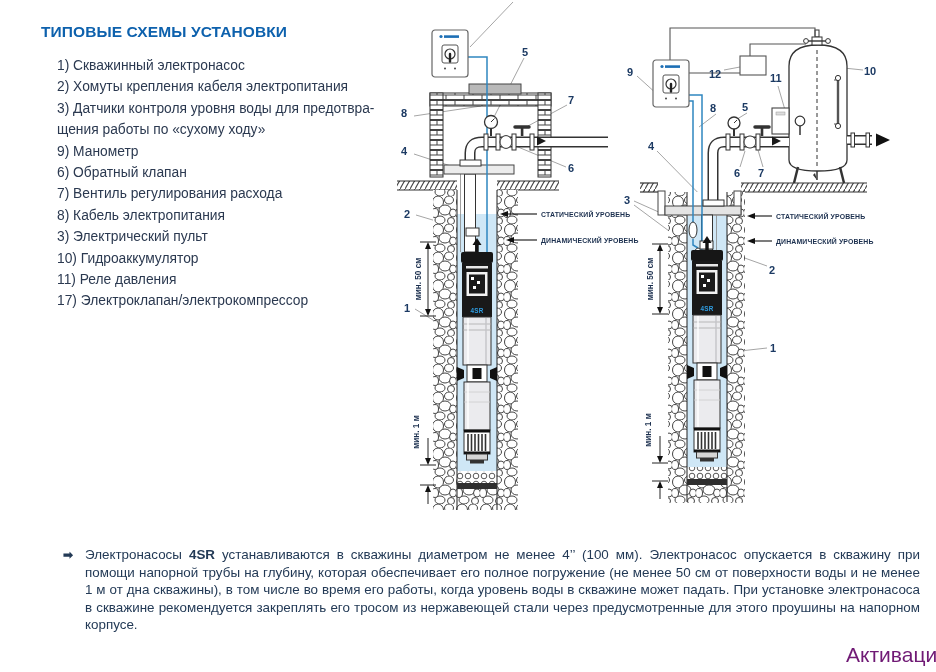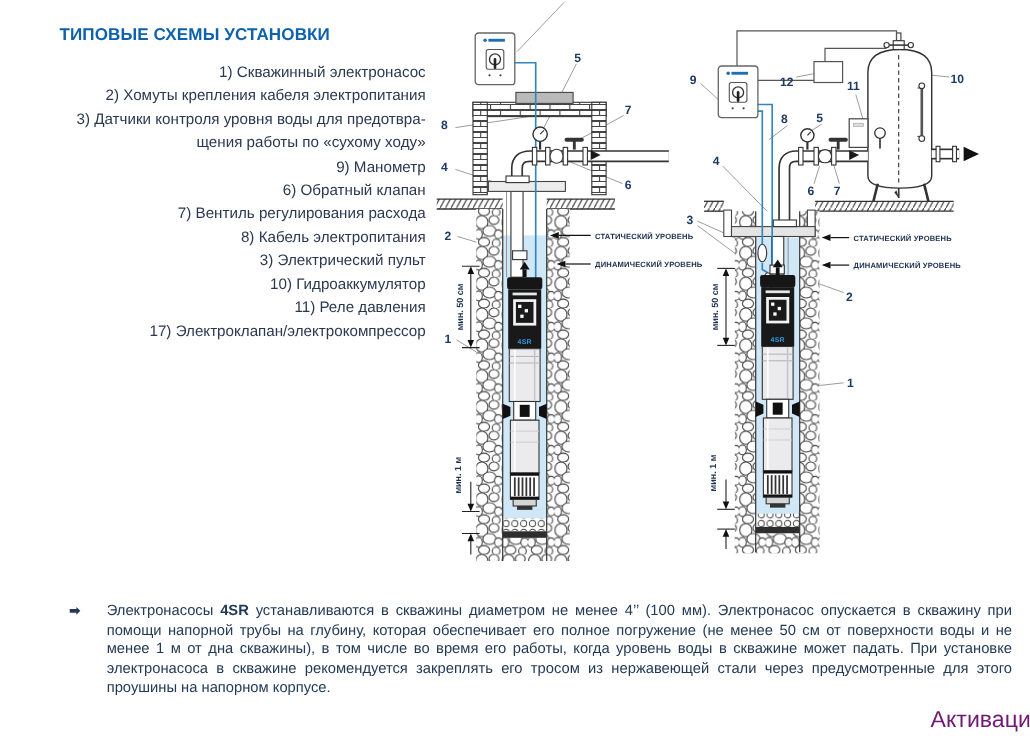--- a/index.html
+++ b/index.html
@@ -1,29 +1,29 @@
 <!DOCTYPE html>
 <html><head>
 <meta charset="utf-8">
 <style>
   html,body{margin:0;padding:0;background:#fff;}
   body{width:936px;height:672px;overflow:hidden;position:relative;
        font-family:"Liberation Sans",sans-serif;}
   .page{position:absolute;inset:0;background:#fff;}
 
-  .title{position:absolute;left:54px;top:23px;font-size:15.5px;font-weight:bold;
+  .title{position:absolute;left:41px;top:23px;font-size:15.5px;font-weight:bold;
          color:#0d61ad;letter-spacing:.1px;}
   .legend{position:absolute;left:57px;top:55px;width:330px;color:#2b3950;
-          font-size:13.8px;text-align:right;}
+          font-size:13.8px;}
   .lg{height:21.4px;line-height:21.4px;white-space:nowrap;}
 
   .note{position:absolute;left:63px;top:546px;width:857px;display:flex;
         color:#233a56;font-size:13.4px;line-height:17.6px;}
   .note .bullet{flex:0 0 22px;font-weight:bold;font-size:12px;line-height:18px;}
-  .note .ntext{flex:1;text-align:justify;text-align-last:left;margin-left:12px;}
+  .note .ntext{flex:1;text-align:justify;text-align-last:left;}
 
   .watermark{position:absolute;left:846px;top:643px;font-size:21px;
              color:#701a75;white-space:nowrap;text-align:right;}
 
   svg.diagram{position:absolute;left:388px;top:0;width:548px;height:540px;}
 
   
   .co{font-family:"Liberation Sans",sans-serif;font-size:11px;font-weight:bold;fill:#1c3a63;}
   .lvl{font-family:"Liberation Sans",sans-serif;font-size:6.9px;font-weight:bold;fill:#1b2f4e;letter-spacing:.15px;}
   .dim{font-family:"Liberation Sans",sans-serif;font-size:8.2px;font-weight:bold;fill:#1b2f4e;}

